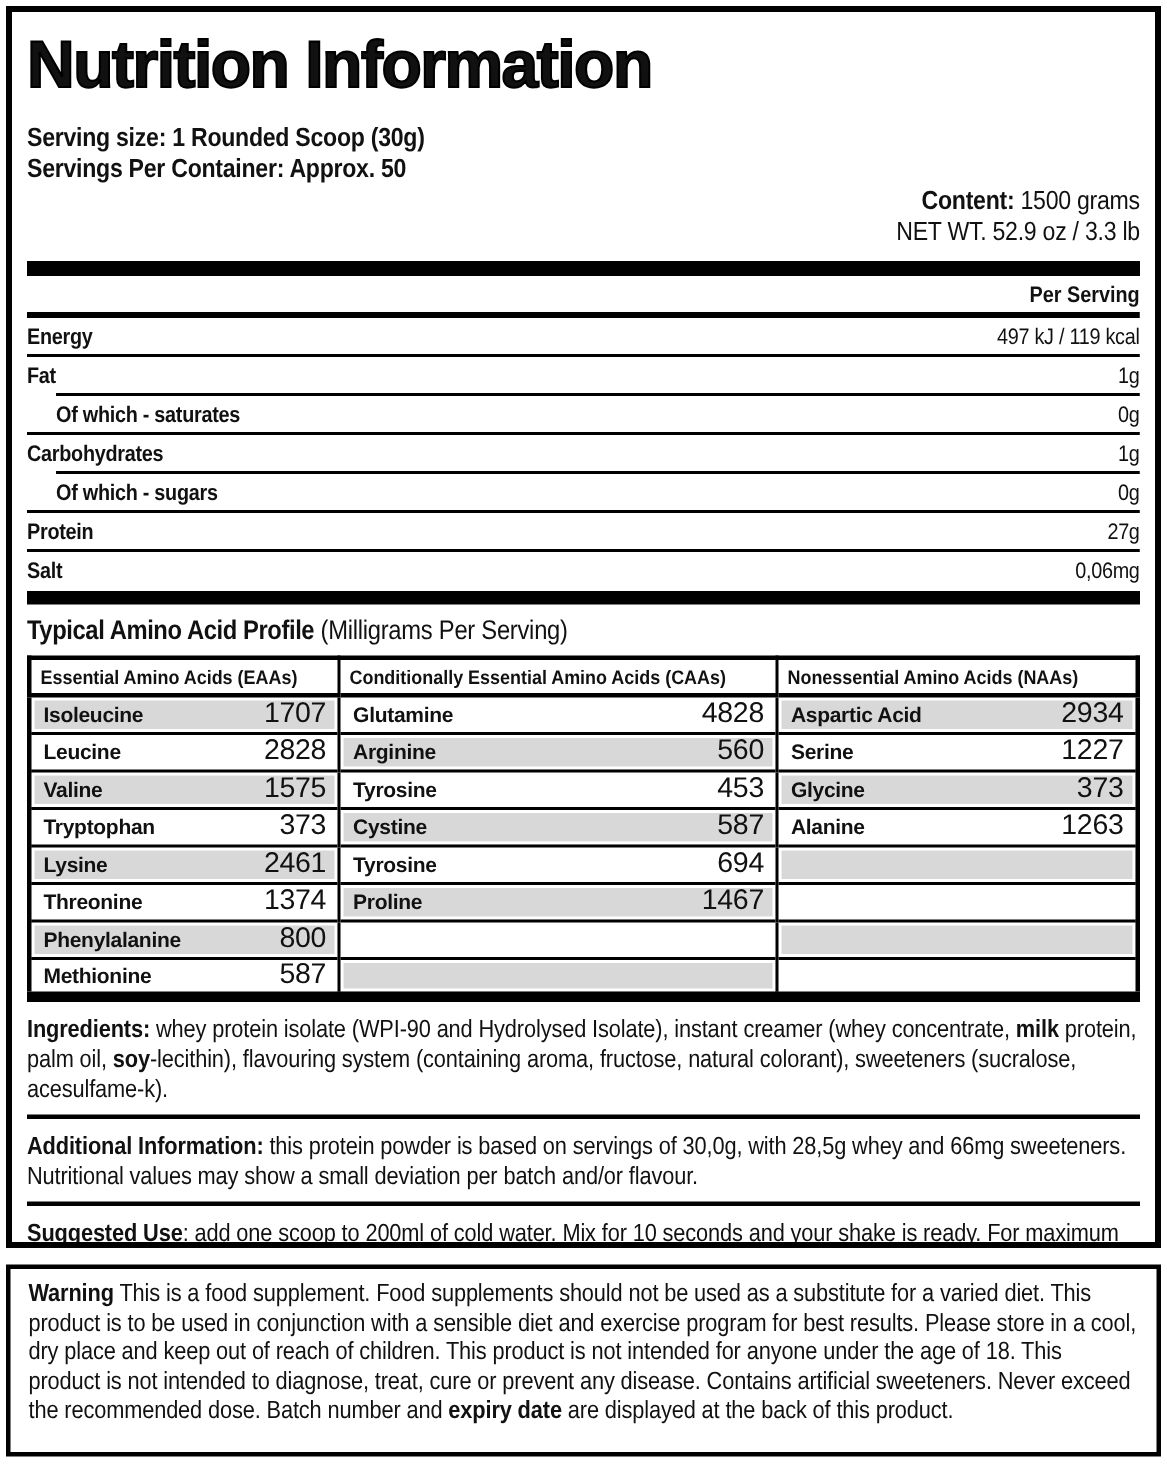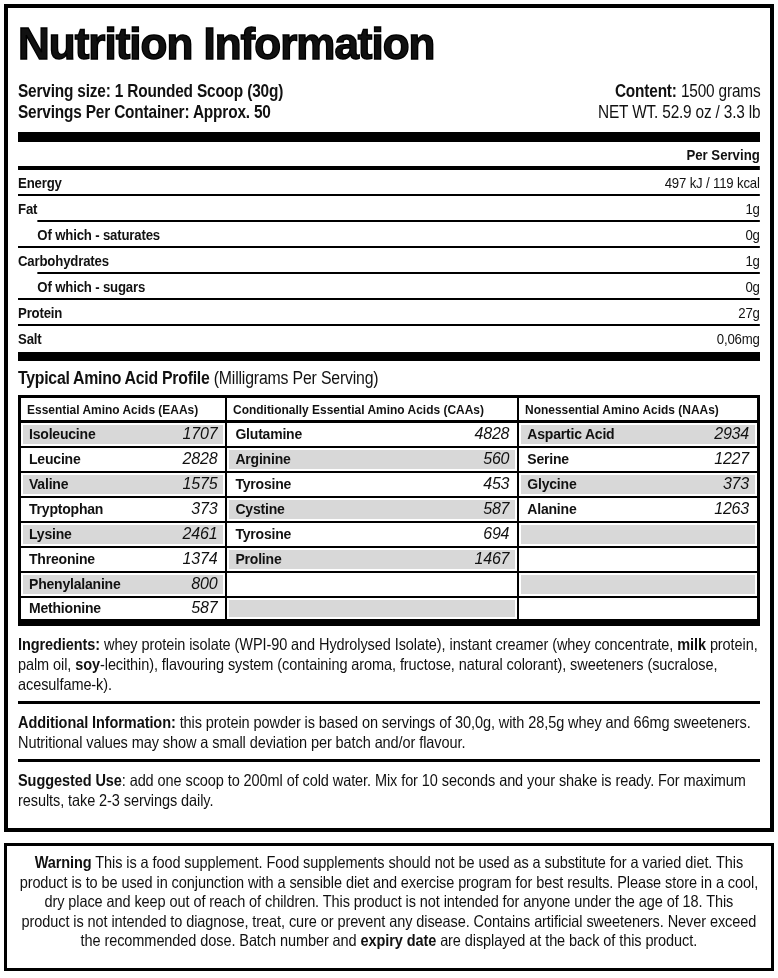--- a/index.html
+++ b/index.html
@@ -15,21 +15,21 @@
   }
   
   .cx { transform: scaleX(0.88); transform-origin: 0 0; width: 113.6%; }
   .cx-r { transform: scaleX(0.88); transform-origin: 100% 0; width: 113.6%; margin-left: -13.6%; }
 
   .title {
     font-size: 44px; line-height: 60px; font-weight: bold;
     letter-spacing: -1px; -webkit-text-stroke: 1.4px #000;
     white-space: nowrap; margin-top: 2px;
   }
-  .hdr-row { display: flex; justify-content: space-between; margin-top: 7px; }
+  .hdr-row { display: flex; justify-content: space-between; margin-top: 7px; flex-direction: column; }
   .hdr-left { font-size: 17.5px; line-height: 21px; font-weight: bold; letter-spacing: -0.2px; }
   .hdr-right { text-align: right; font-size: 17.5px; line-height: 21px; letter-spacing: -0.2px; }
   .thick-bar { height: 10px; background: #000; margin-top: 9px; }
   .thick-bar.mid { height: 9px; margin-top: 2px; }
 
   .per-serving { text-align: right; font-weight: bold; font-size: 15px; padding: 4px 0 3px; }
   .rule-heavy { height: 4px; background: #000; }
   .nrow { display: flex; justify-content: space-between; align-items: center; height: 24px; font-size: 15px; }
   .nlabel { font-weight: bold; letter-spacing: -0.2px; }
   .nlabel.indent { padding-left: 22px; }
@@ -44,26 +44,26 @@
   table.amino col.c1 { width: 28%; }
   table.amino col.c2 { width: 39.5%; }
   table.amino col.c3 { width: 32.5%; }
   table.amino th { border-bottom: 3px solid #000; height: 25px; text-align: left; padding: 0 6px; font-size: 13px; overflow: hidden; }
   table.amino th + th, table.amino td + td { border-left: 2px solid #000000; }
   table.amino td { border-top: 2px solid #000; height: 25px; padding: 0; overflow: hidden; }
   table.amino td.shaded { background: #d8d8d8; box-shadow: inset 0 0 0 2px #ffffff; }
   .th-inner { transform: scaleX(0.92); transform-origin: 0 50%; width: 109%; white-space: nowrap; font-weight: bold; }
   .acell { display: flex; justify-content: space-between; align-items: center; padding: 0 8px; height: 21px; }
   .aname { font-weight: bold; font-size: 14px; letter-spacing: -0.2px; white-space: nowrap; }
-  .avalue { font-size: 16px; letter-spacing: -0.2px; font-style: italic; }
+  .avalue { font-size: 19px; letter-spacing: -0.2px; }
 
   .para { font-size: 16.5px; line-height: 20px; letter-spacing: -0.1px; margin: 8px 0 7px; }
   .sect-rule { height: 3px; background: #000; }
 
-  .warning-box { border: 3px solid #000; height: 128px; margin-top: 11px; padding: 5px 12px; overflow: hidden; text-align: center; }
+  .warning-box { border: 3px solid #000; height: 128px; margin-top: 11px; padding: 5px 12px; overflow: hidden; }
   .warning-box .para { margin: 2px 0 0; font-size: 16.5px; line-height: 19.5px; }
 </style>
 </head>
 <body>
 
 <div class="page">
   <div class="main-box">
 
     <div class="title">Nutrition Information</div>
 

